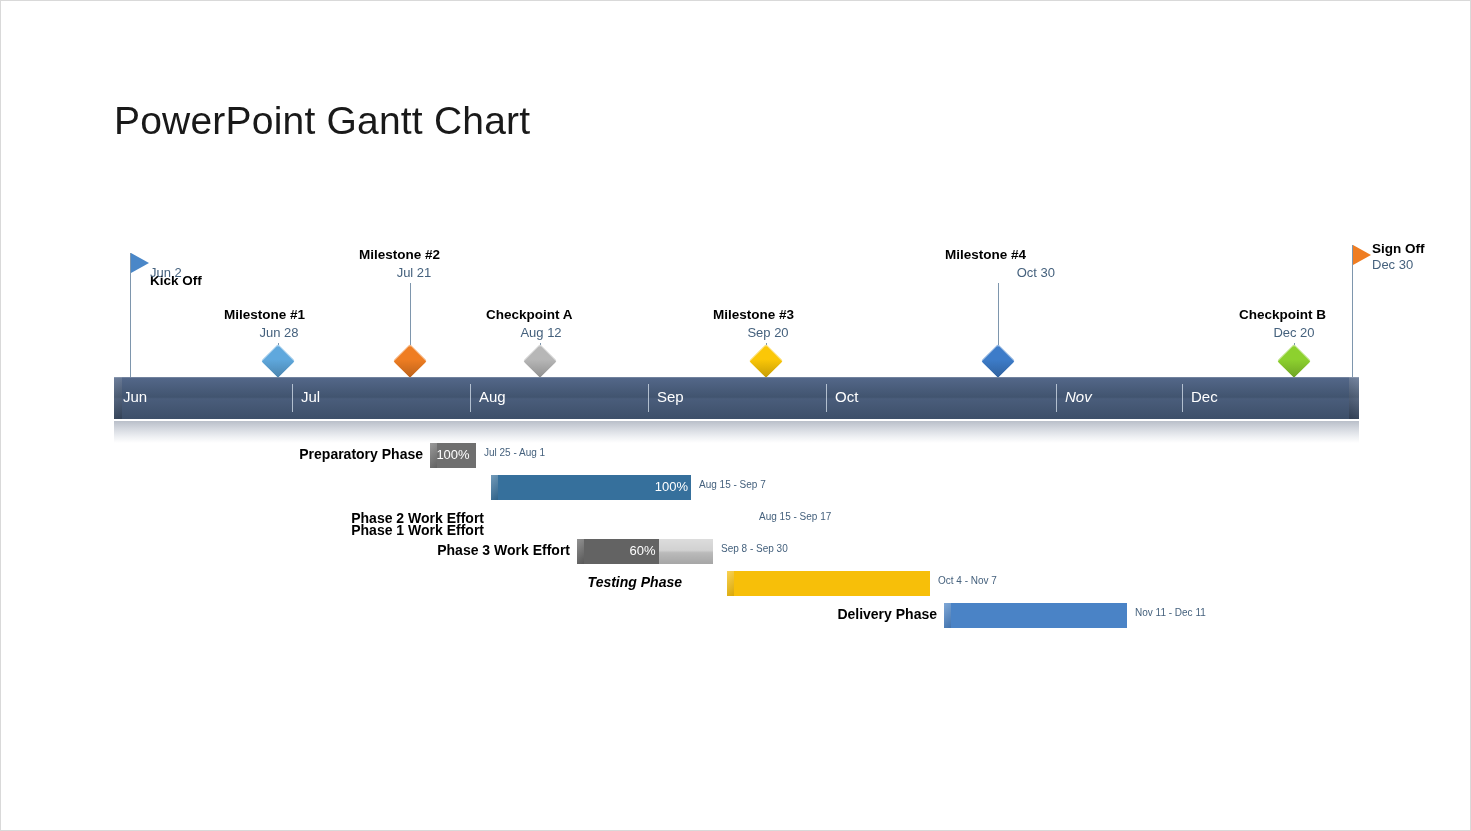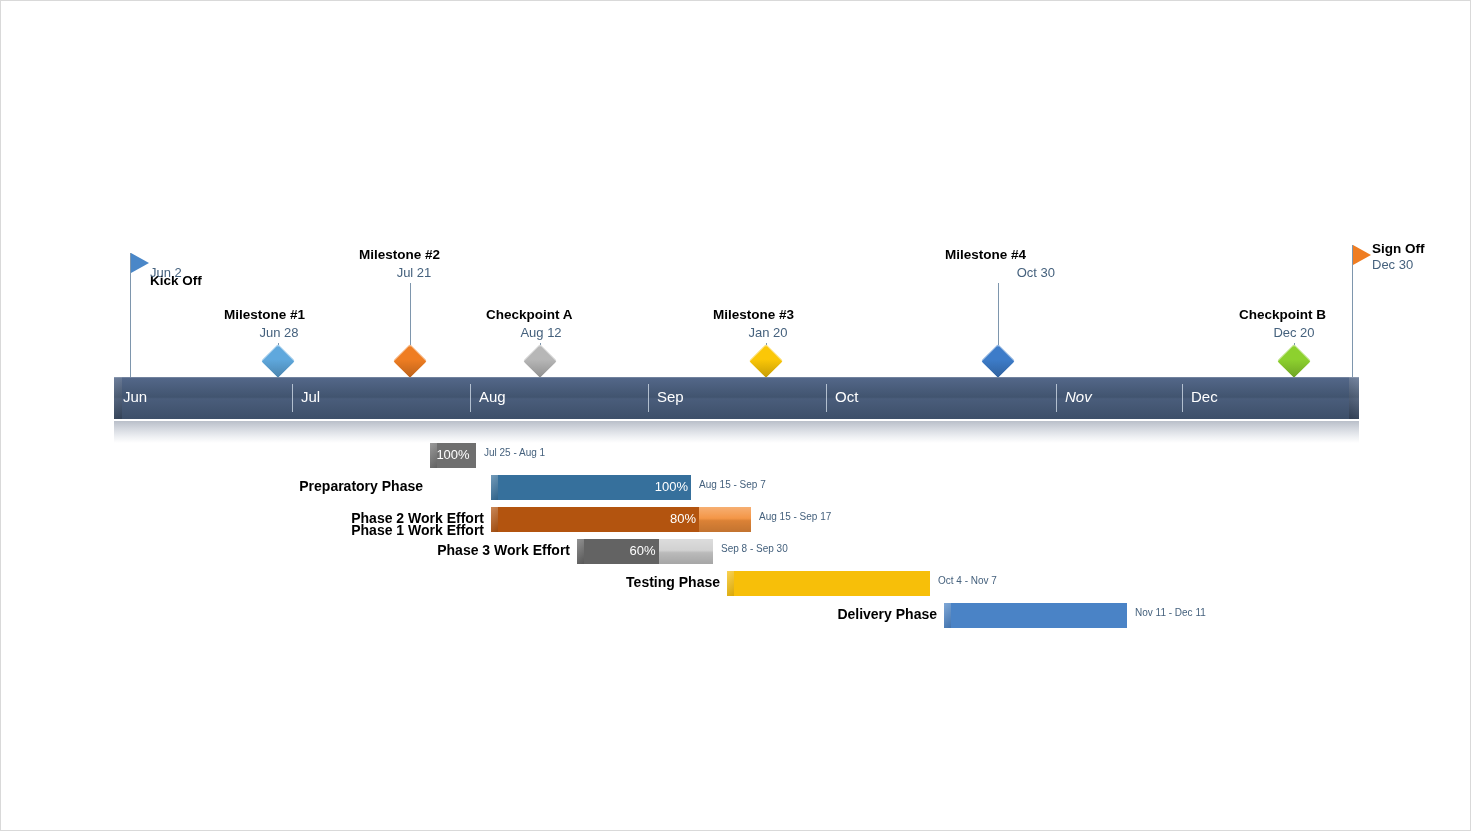--- a/index.html
+++ b/index.html
@@ -114,20 +114,21 @@
     content:"";position:absolute;left:0;top:0;width:7px;height:100%;
     pointer-events:none;
     background:linear-gradient(135deg,rgba(255,255,255,.30),rgba(0,0,0,.12));
   }
 </style>
 </head>
 <body>
 
 <div class="page">
 
+  <div class="title">PowerPoint Gantt Chart</div>
 
   <div class="chart">
 
     <div id="markers">
         <div class="marker" style="left: 16px;">
           <div class="m-line" style="top: 22px; height: 126px;"></div>
           <div class="flag" style="top: 22px; left: 1px; border-left: 18px solid rgb(74, 135, 200);"></div>
           <div class="m-label" style="top: 18px; left: 20px; margin-top: 24px;">Kick Off</div>
           <div class="m-date" style="top: 35px; left: 20px;">Jun 2</div>
         </div>
@@ -146,21 +147,21 @@
         <div class="marker" style="left: 426px;">
           <div class="m-line" style="top: 112px; height: 22px;"></div>
           <div class="diamond" style="top: 118px; left: -12px; background: linear-gradient(135deg, rgb(183, 183, 183) 0%, rgb(183, 183, 183) 45%, rgba(0, 0, 0, 0.22) 100%), rgb(183, 183, 183); box-shadow: rgba(255, 255, 255, 0.45) 1px 1px 0px inset;"></div>
           <div class="m-label" style="top: 76px; left: -54px;">Checkpoint A</div>
           <div class="m-date" style="top: 95px; left: -54px; width: 110px; text-align: center;">Aug 12</div>
         </div>
         <div class="marker" style="left: 652px;">
           <div class="m-line" style="top: 112px; height: 22px;"></div>
           <div class="diamond" style="top: 118px; left: -12px; background: linear-gradient(135deg, rgb(251, 199, 7) 0%, rgb(251, 199, 7) 45%, rgba(0, 0, 0, 0.22) 100%), rgb(251, 199, 7); box-shadow: rgba(255, 255, 255, 0.45) 1px 1px 0px inset;"></div>
           <div class="m-label" style="top: 76px; left: -53px;">Milestone #3</div>
-          <div class="m-date" style="top: 95px; left: -53px; width: 110px; text-align: center;">Jan 20</div>
+          <div class="m-date" style="top: 95px; left: -53px; width: 110px; text-align: center;">Sep 20</div>
         </div>
         <div class="marker" style="left: 884px;">
           <div class="m-line" style="top: 52px; height: 82px;"></div>
           <div class="diamond" style="top: 118px; left: -12px; background: linear-gradient(135deg, rgb(61, 124, 201) 0%, rgb(61, 124, 201) 45%, rgba(0, 0, 0, 0.22) 100%), rgb(61, 124, 201); box-shadow: rgba(255, 255, 255, 0.45) 1px 1px 0px inset;"></div>
           <div class="m-label" style="top: 16px; left: -53px;">Milestone #4</div>
           <div class="m-date" style="top: 35px; left: -53px; width: 110px; text-align: right;">Oct 30</div>
         </div>
         <div class="marker" style="left: 1180px;">
           <div class="m-line" style="top: 112px; height: 22px;"></div>
           <div class="diamond" style="top: 118px; left: -12px; background: linear-gradient(135deg, rgb(141, 209, 46) 0%, rgb(141, 209, 46) 45%, rgba(0, 0, 0, 0.22) 100%), rgb(141, 209, 46); box-shadow: rgba(255, 255, 255, 0.45) 1px 1px 0px inset;"></div>
@@ -204,53 +205,49 @@
             <div class="sep"></div>
             <div class="mname">Dec</div>
           </div>
         </div>
     </div>
 
     <div class="band"></div>
 
     <div id="tasks">
         <div class="row" style="top: 212px; left: 0px; width: 1245px;">
-          <div class="task-label" style="right: 936px; margin-top: 32px;">Preparatory Phase</div>
+          <div class="task-label" style="right: 936px;">Preparatory Phase</div>
           <div class="bar bevel" style="left: 316px; width: 46px; background: rgb(210, 210, 210);">
             <div class="fill" style="width: 100%; background: rgb(111, 111, 111);"></div>
             <div class="pct" style="left: 0px; width: 100%; text-align: center;">100%</div>
           </div>
           <div class="task-dates" style="left: 370px;">Jul 25 - Aug 1</div>
         </div>
         <div class="row" style="top: 244px; left: 0px; width: 1245px;">
           <div class="task-label" style="right: 875px; margin-top: 44px;">Phase 1 Work Effort</div>
           <div class="bar bevel" style="left: 377px; width: 200px; background: rgb(127, 180, 214);">
             <div class="fill" style="width: 100%; background: rgb(54, 112, 156);"></div>
             <div class="pct" style="left: 0px; width: 100%; text-align: right; padding-right: 3px; box-sizing: border-box;">100%</div>
           </div>
           <div class="task-dates" style="left: 585px;">Aug 15 - Sep 7</div>
         </div>
         <div class="row" style="top: 276px; left: 0px; width: 1245px;">
           <div class="task-label" style="right: 875px;">Phase 2 Work Effort</div>
-          <div class="bar bevel" style="left: 377px; width: 260px; background: rgb(243, 144, 60);">
-            <div class="fill" style="width: 80%; background: rgb(179, 84, 15);"></div>
-            <div class="pct" style="left: 0px; width: 80%; text-align: right; padding-right: 3px; box-sizing: border-box;">80%</div>
-          </div>
           <div class="task-dates" style="left: 645px;">Aug 15 - Sep 17</div>
         </div>
         <div class="row" style="top: 308px; left: 0px; width: 1245px;">
           <div class="task-label" style="right: 789px;">Phase 3 Work Effort</div>
           <div class="bar bevel" style="left: 463px; width: 136px; background: rgb(207, 207, 207);">
             <div class="fill" style="width: 60%; background: rgb(99, 99, 99);"></div>
             <div class="pct" style="left: 0px; width: 60%; text-align: right; padding-right: 3px; box-sizing: border-box;">60%</div>
           </div>
           <div class="task-dates" style="left: 607px;">Sep 8 - Sep 30</div>
         </div>
         <div class="row" style="top: 340px; left: 0px; width: 1245px;">
-          <div class="task-label" style="right: 639px;">Testing Phase</div>
+          <div class="task-label" style="right: 677px; font-style: italic;">Testing Phase</div>
           <div class="bar bevel" style="left: 613px; width: 203px; background: rgb(247, 191, 9);">
             <div class="fill" style="width: 100%; background: rgb(247, 191, 9);"></div>
           </div>
           <div class="task-dates" style="left: 824px;">Oct 4 - Nov 7</div>
         </div>
         <div class="row" style="top: 372px; left: 0px; width: 1245px;">
           <div class="task-label" style="right: 422px;">Delivery Phase</div>
           <div class="bar bevel" style="left: 830px; width: 183px; background: rgb(74, 131, 198);">
             <div class="fill" style="width: 100%; background: rgb(74, 131, 198);"></div>
           </div>

